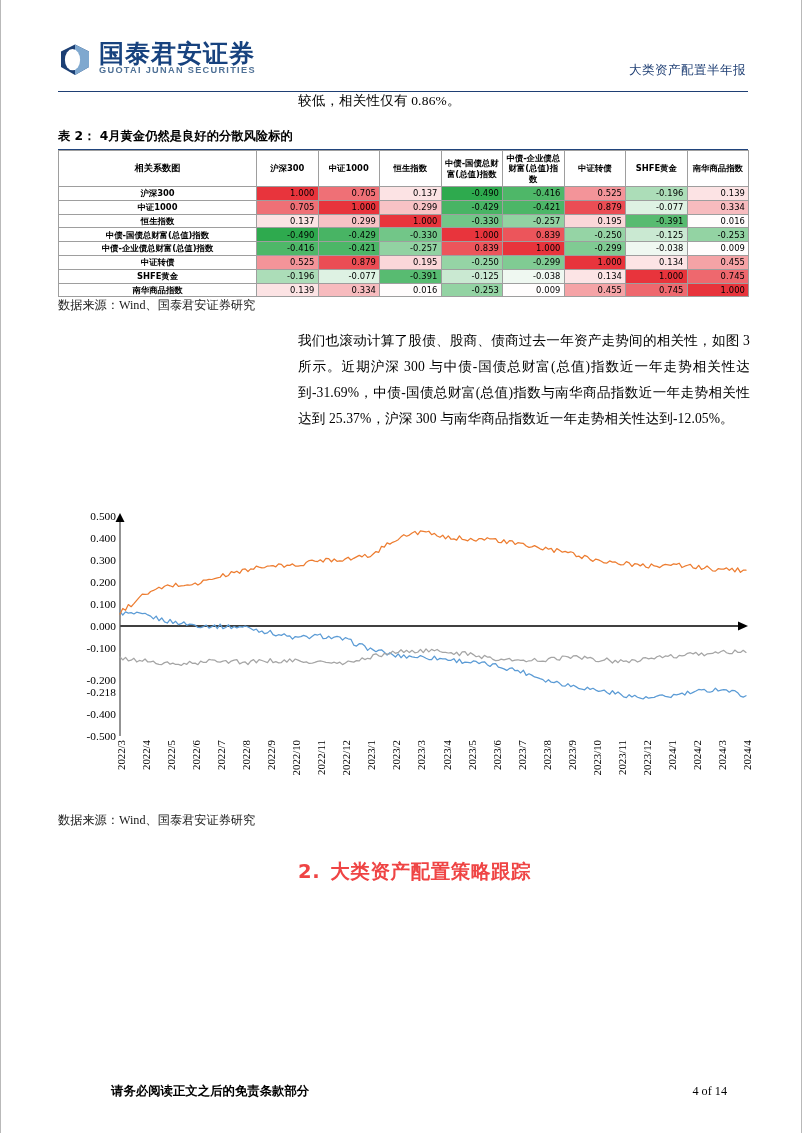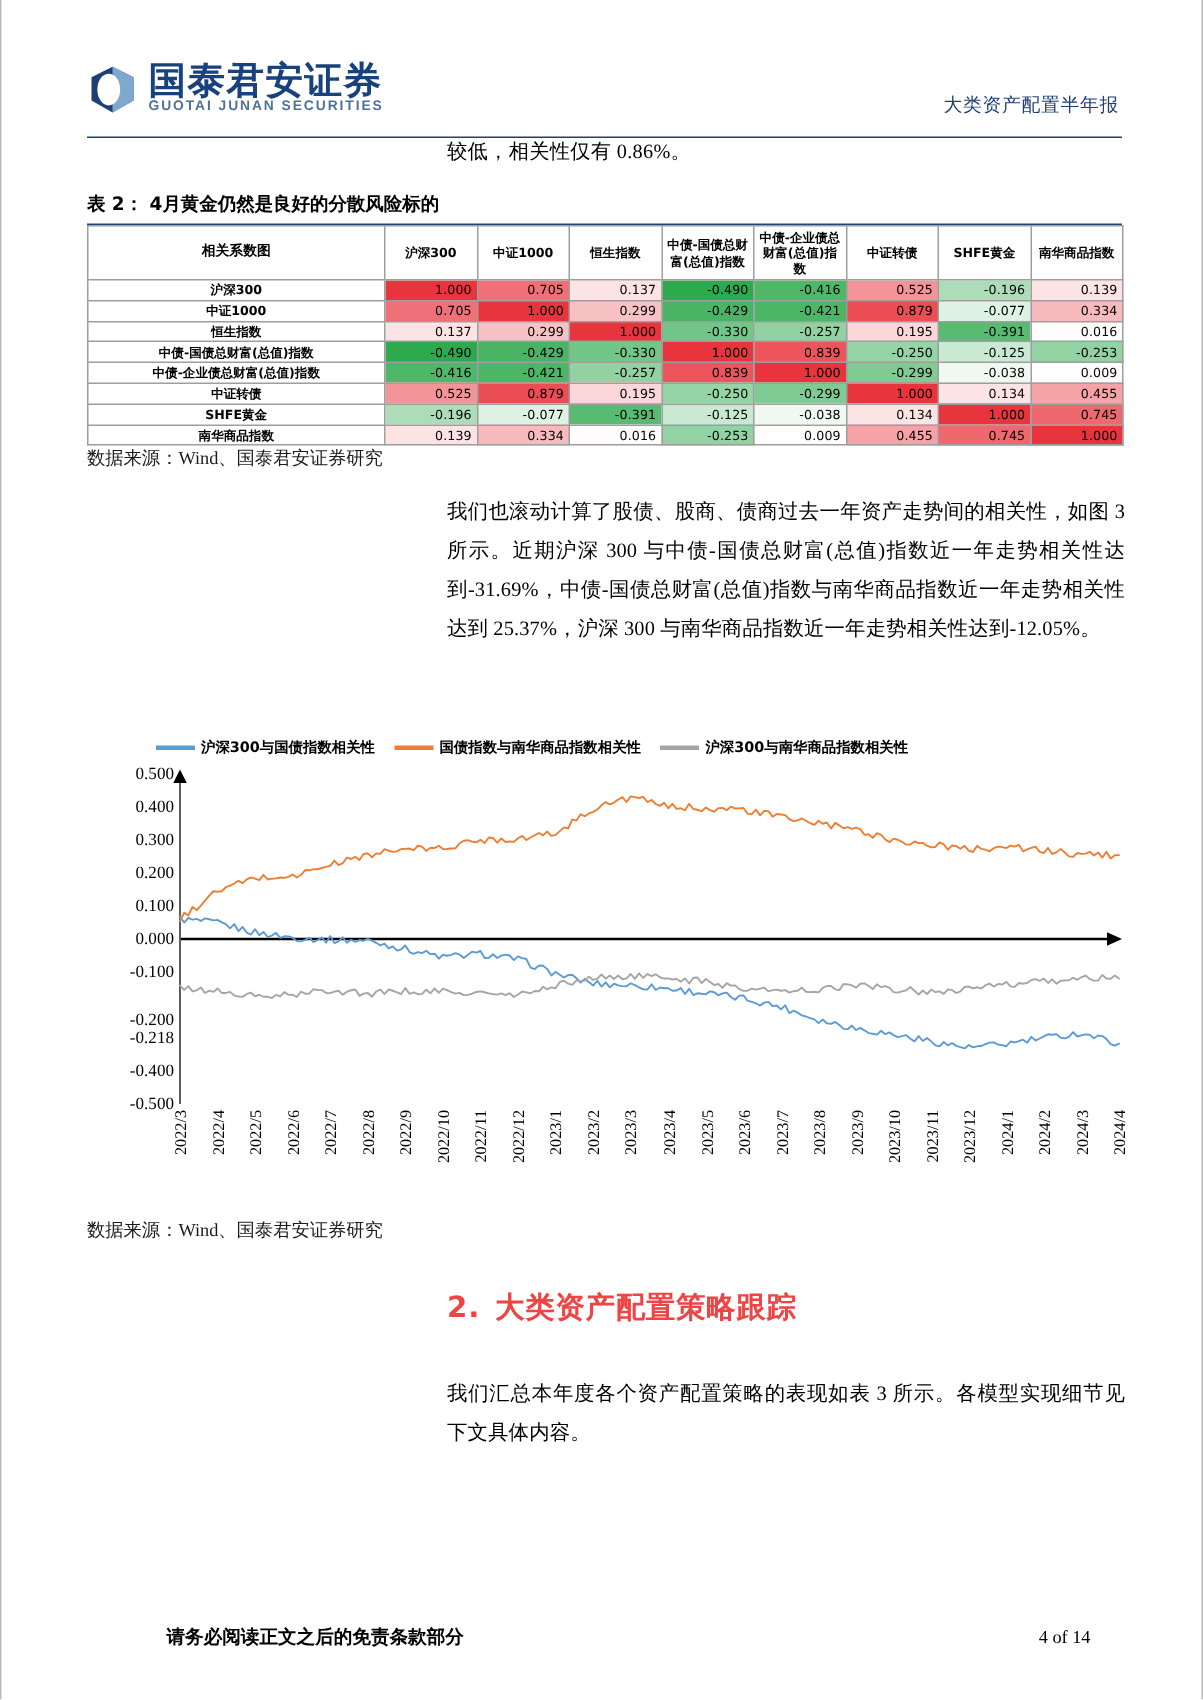--- a/index.html
+++ b/index.html
@@ -304,34 +304,20 @@
         </tbody>
     </table>
   </div>
 
   <div class="src" id="src-table">数据来源：Wind、国泰君安证券研究</div>
 
   <div class="para" id="para-mid">我们也滚动计算了股债、股商、债商过去一年资产走势间的相关性，如图 3 所示。近期沪深 300 与中债-国债总财富(总值)指数近一年走势相关性达到-31.69%，中债-国债总财富(总值)指数与南华商品指数近一年走势相关性达到 25.37%，沪深 300 与南华商品指数近一年走势相关性达到-12.05%。</div>
 
 
   <div class="fig">
-    <div class="legend" id="chart-legend">
-        <span class="lg">
-          <i style="background:#5b9bd5"></i>
-          <span>沪深300与国债指数相关性</span>
-        </span>
-        <span class="lg">
-          <i style="background:#ed7d31"></i>
-          <span>国债指数与南华商品指数相关性</span>
-        </span>
-        <span class="lg">
-          <i style="background:#a5a5a5"></i>
-          <span>沪深300与南华商品指数相关性</span>
-        </span>
-      </div>
     <div class="plot">
       <div class="yaxis-ticks" id="y-ticks">
           <div class="ylab" style="top:8px">0.500</div>
           <div class="ylab" style="top:29.999999999999996px">0.400</div>
           <div class="ylab" style="top:52px">0.300</div>
           <div class="ylab" style="top:74px">0.200</div>
           <div class="ylab" style="top:96px">0.100</div>
           <div class="ylab" style="top:118px">0.000</div>
           <div class="ylab" style="top:140px">-0.100</div>
           <div class="ylab" style="top:172px">-0.200</div>
@@ -378,17 +364,16 @@
         <div class="xlab" style="left:621px">2024/4</div>
       </div>
   </div>
 
   <div class="src" id="src-fig">数据来源：Wind、国泰君安证券研究</div>
 
   <div class="h2">
     <span class="num">2.</span><span>大类资产配置策略跟踪</span>
   </div>
 
-  <div class="para" id="para-last">我们汇总本年度各个资产配置策略的表现如表 3 所示。各模型实现细节见下文具体内容。</div>
 
   <div class="foot-left">请务必阅读正文之后的免责条款部分</div>
   <div class="foot-right">4 of 14</div>
 </div>
 
 </body></html>

